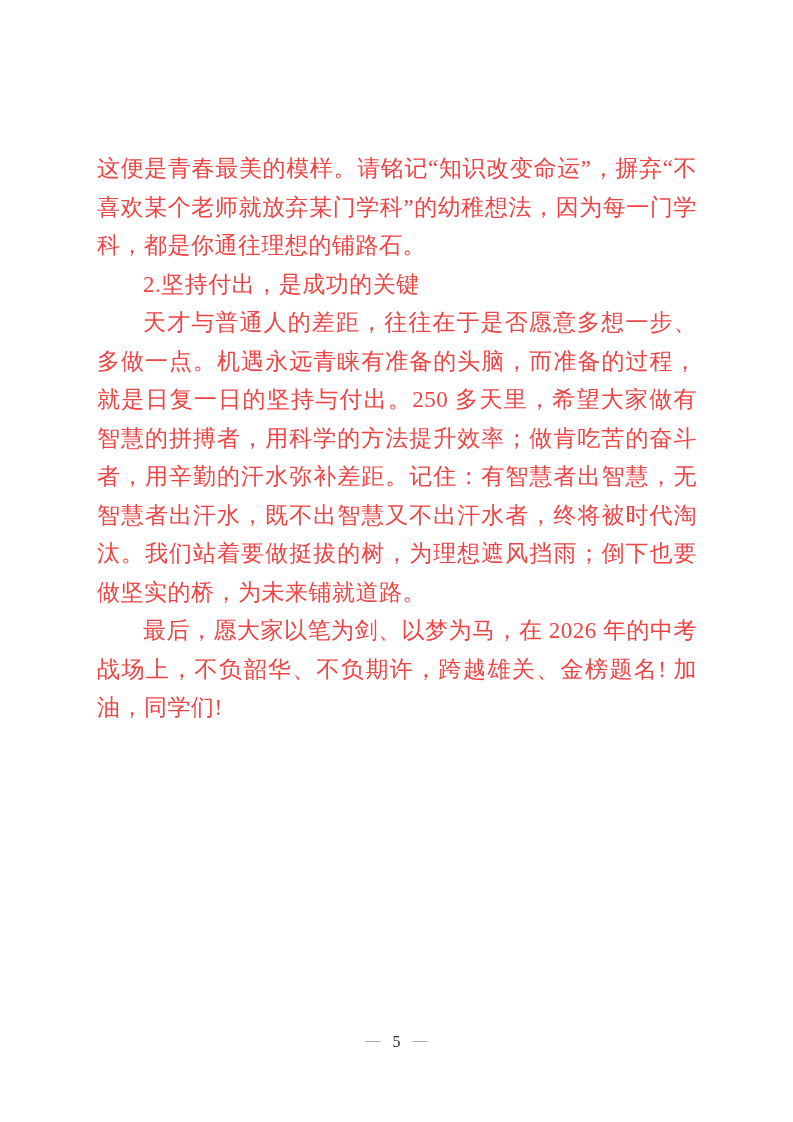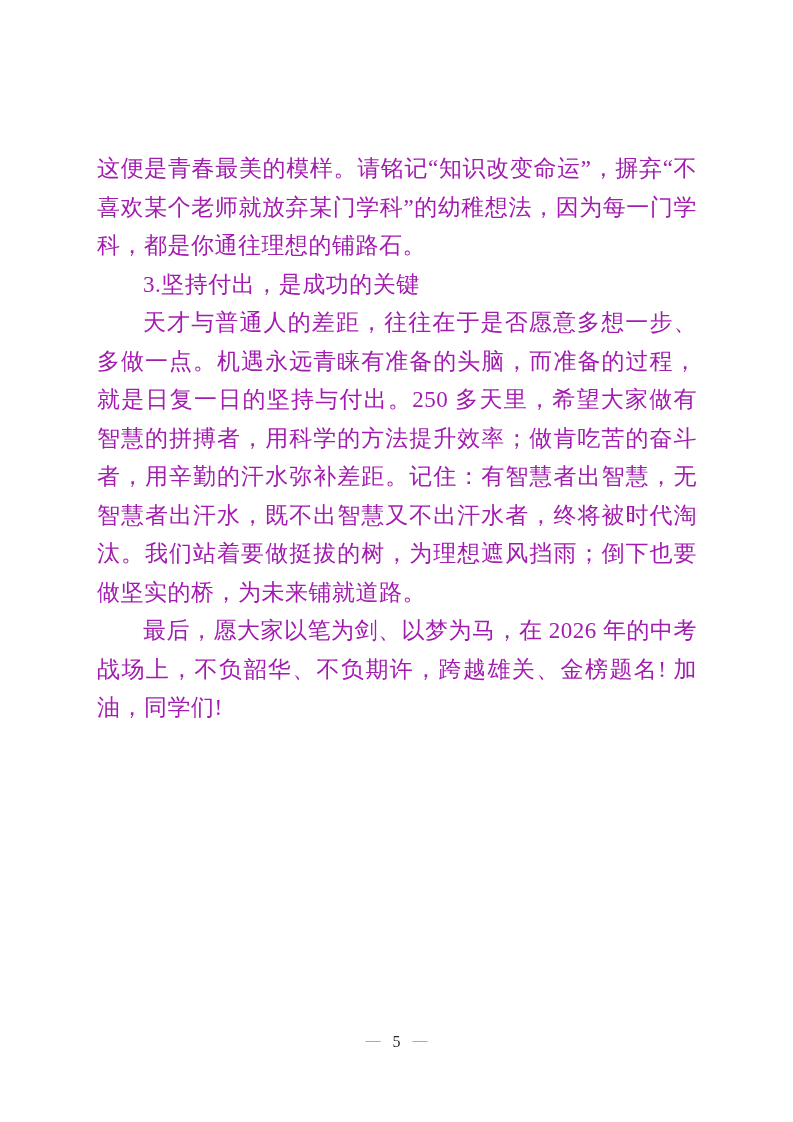--- a/index.html
+++ b/index.html
@@ -17,21 +17,21 @@
   .page {
     position: absolute;
     inset: 0;
     background: #ffffff;
   }
   .doc-body {
     position: absolute;
     left: 97px;
     top: 150px;
     width: 600px;
-    color: #a21caf;
+    color: #ef4444;
     font-size: 23px;
     line-height: 38.5px;
     text-align: justify;
     text-justify: inter-character;
     letter-spacing: 0.5px;
   }
   .doc-body p {
     margin: 0;
     padding: 0;
   }
@@ -59,21 +59,21 @@
     color: #2b2b2b;
   }
 </style>
 </head>
 <body>
 
 <div class="page">
 
   <div class="doc-body">
       <p class="">这便是青春最美的模样。请铭记“知识改变命运”，摒弃“不喜欢某个老师就放弃某门学科”的幼稚想法，因为每一门学科，都是你通往理想的铺路石。</p>
-      <p class="indent">3.坚持付出，是成功的关键</p>
+      <p class="indent">2.坚持付出，是成功的关键</p>
       <p class="indent">天才与普通人的差距，往往在于是否愿意多想一步、多做一点。机遇永远青睐有准备的头脑，而准备的过程，就是日复一日的坚持与付出。250 多天里，希望大家做有智慧的拼搏者，用科学的方法提升效率；做肯吃苦的奋斗者，用辛勤的汗水弥补差距。记住：有智慧者出智慧，无智慧者出汗水，既不出智慧又不出汗水者，终将被时代淘汰。我们站着要做挺拔的树，为理想遮风挡雨；倒下也要做坚实的桥，为未来铺就道路。</p>
       <p class="indent">最后，愿大家以笔为剑、以梦为马，在 2026 年的中考战场上，不负韶华、不负期许，跨越雄关、金榜题名! 加油，同学们!</p>
     </div>
 
   <div class="page-footer">
     <span class="dash">—</span><span class="num">5</span><span class="dash">—</span>
   </div>
 
 </div>
 

